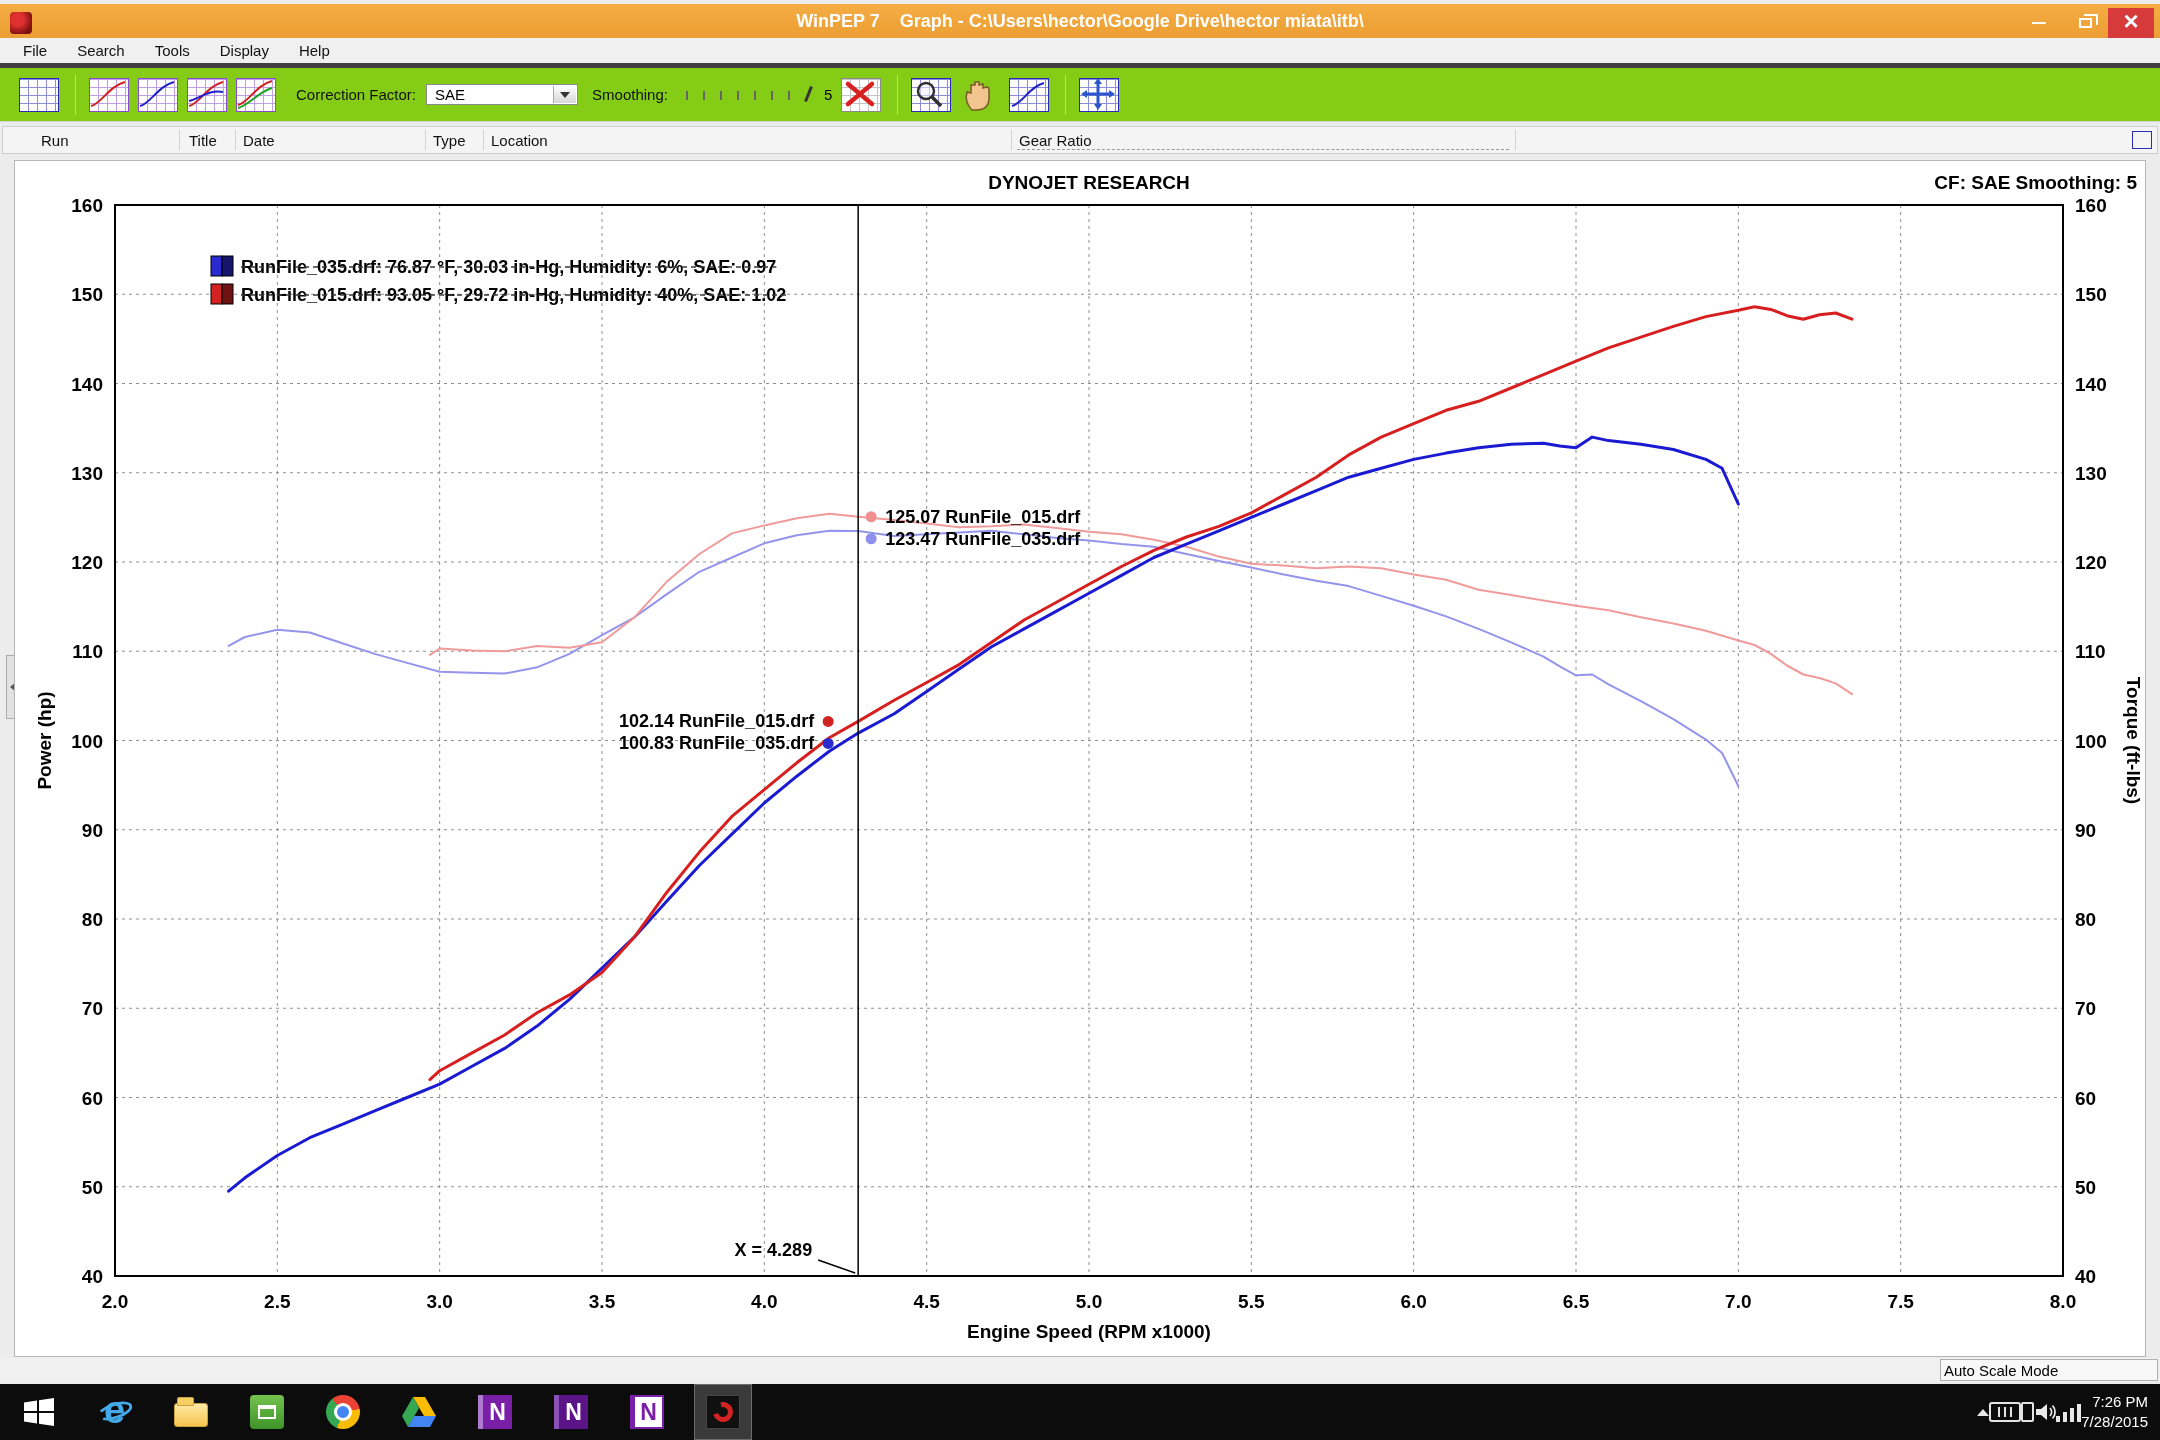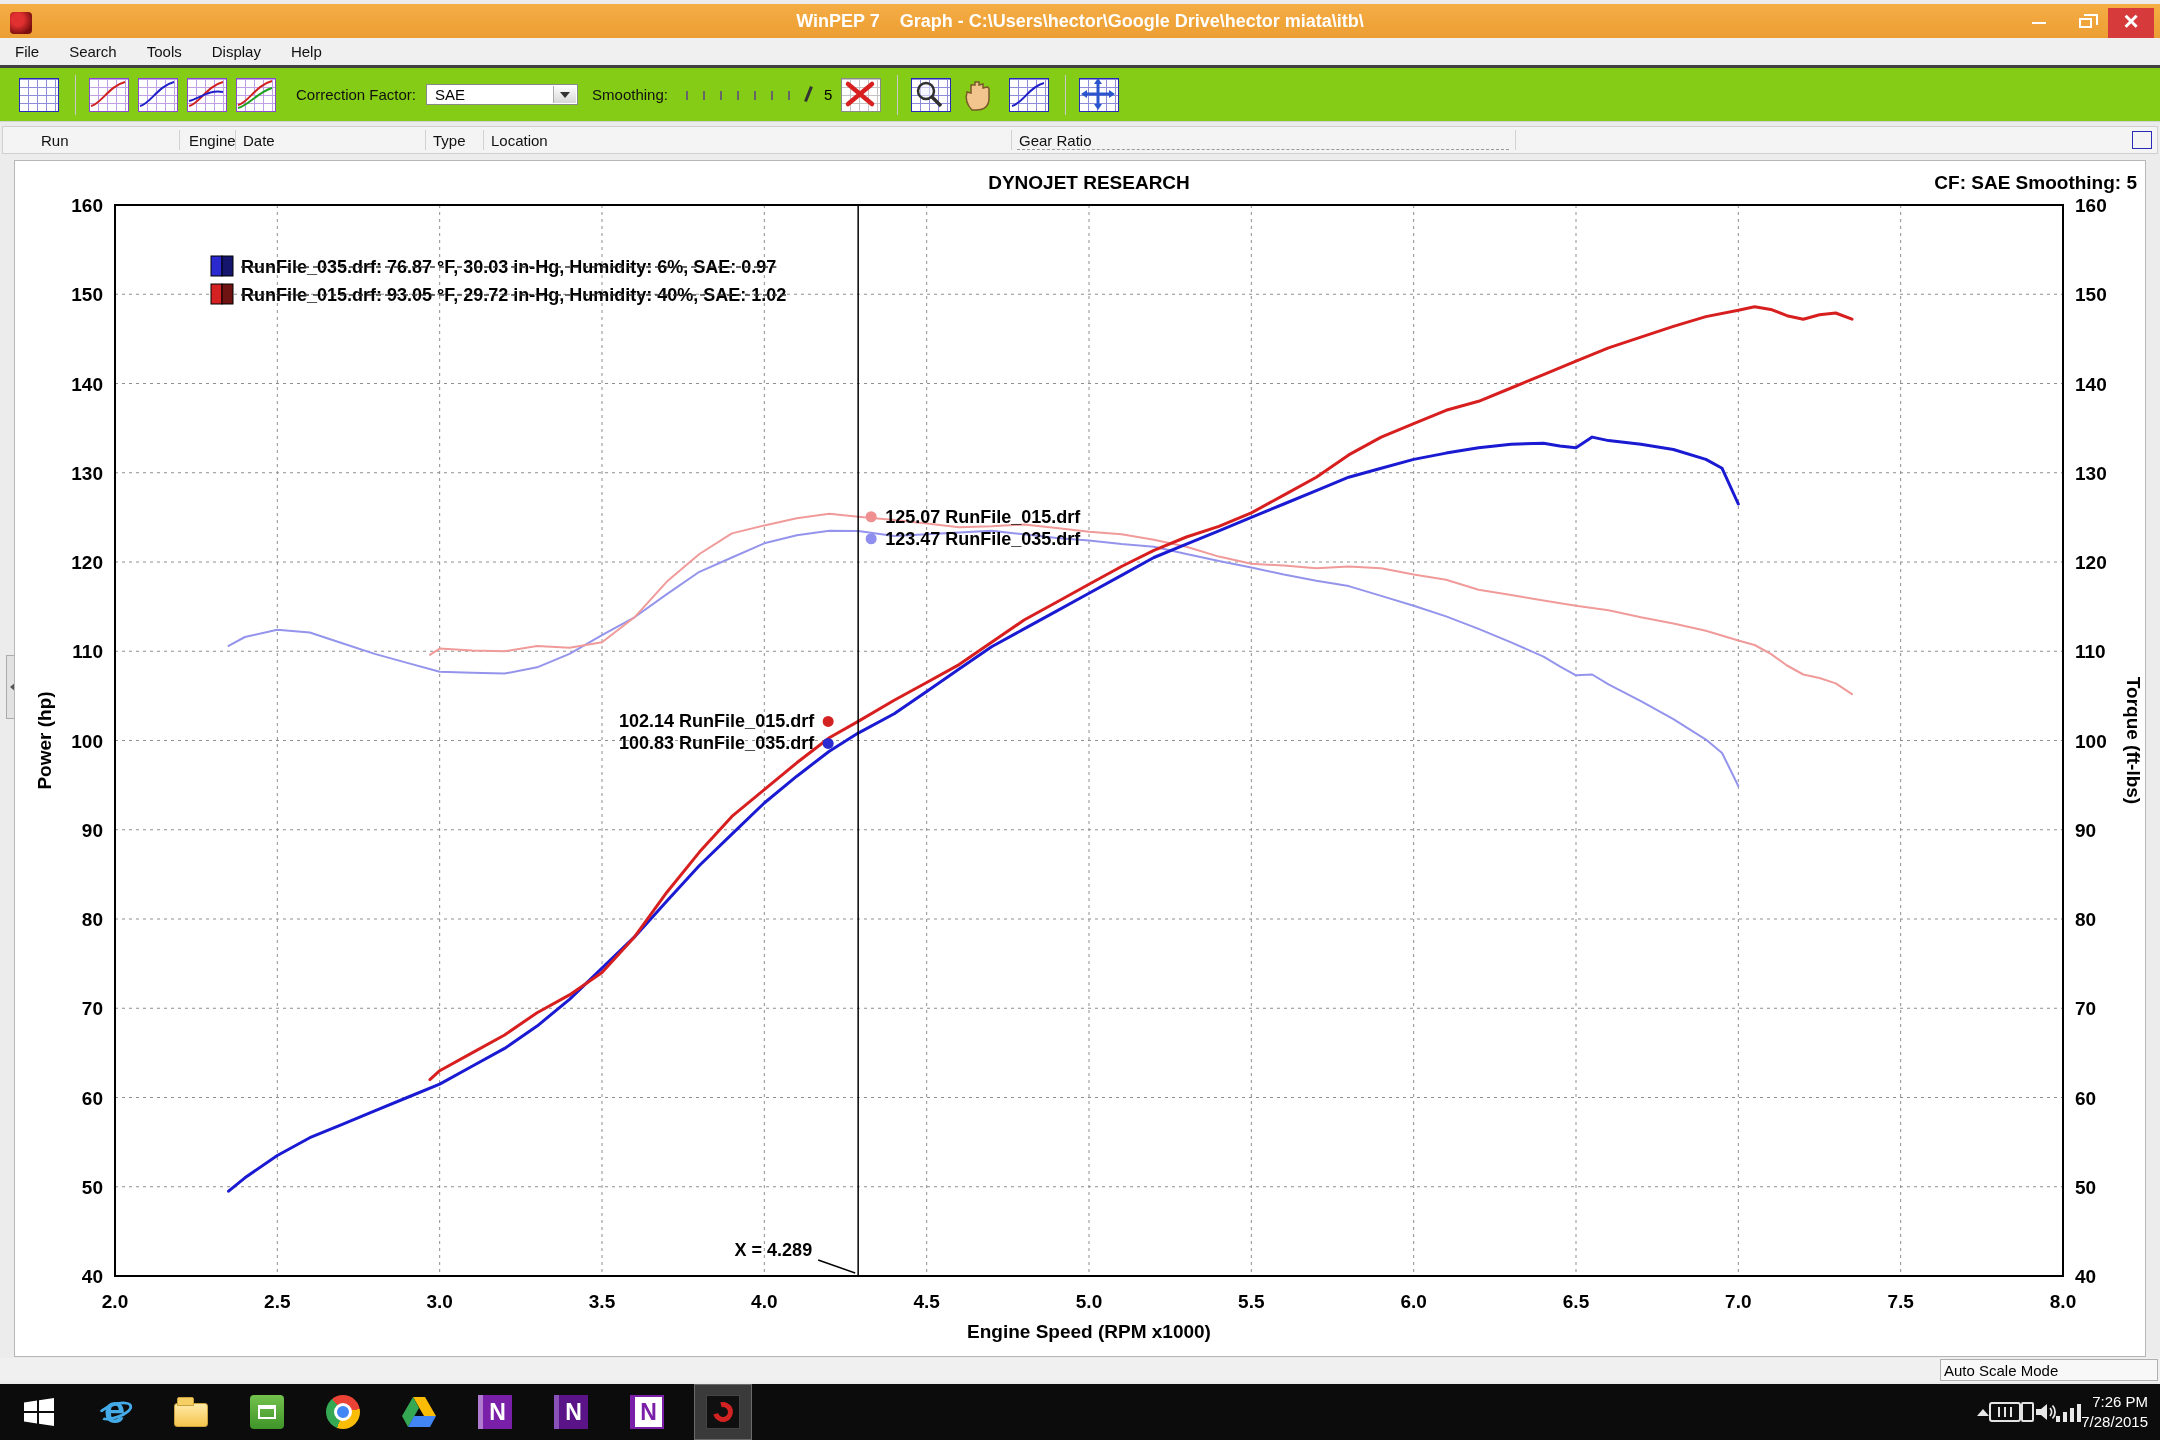--- a/index.html
+++ b/index.html
@@ -18,21 +18,21 @@
   .wbtn { width:46px; height:30px; display:flex; align-items:center; justify-content:center; }
   .wbtn.min .bar { width:14px; height:2px; background:#fff; }
   .wbtn.max .sq { width:13px; height:10px; border:2px solid #fff; position:relative; }
   .wbtn.max .sq::before { content:''; position:absolute; top:-6px; left:3px; width:12px; height:9px;
                           border:2px solid #fff; border-bottom:none; border-left:none; }
   .wbtn.close { background:#d63a3a; }
   .wbtn.close span { color:#fff; font-size:26px; line-height:1; margin-top:-4px; }
 
   
   .menubar { position:absolute; left:0; top:38px; right:0; height:30px; background:#f0f0f0;
-             border-bottom:3px solid #404040; display:flex; align-items:center; padding-left:0; }
+             border-bottom:5px solid #404040; display:flex; align-items:center; padding-left:8px; }
   .menu-item { padding:0 15px; font-size:15px; color:#111; }
 
   
   .toolbar { position:absolute; left:0; top:68px; right:0; height:54px; background:#84cc16;
              border-bottom:1px solid #d5d5d5; display:flex; align-items:center; padding-left:16px; }
   .sep { width:1px; height:40px; background:#c9c9c9; margin:0 10px; }
   .ticon { width:46px; height:40px; display:flex; align-items:center; justify-content:center; margin-right:3px; }
   .gicon { position:relative; width:40px; height:34px; border:1.5px solid var(--c,#2a2ab8); background-color:#fff;
            background-image:
              repeating-linear-gradient(90deg, transparent 0 8px, var(--g,#8c8cd8) 8px 9px),
@@ -233,21 +233,21 @@
             <polygon points="16,27 24,27 20,33" fill="#2a55cc"></polygon>
           <polygon points="9,13 9,21 3,17" fill="#2a55cc"></polygon>
             <polygon points="31,13 31,21 37,17" fill="#2a55cc"></polygon>
         </svg>
       </div>
     </div>
   </div>
 
   <div class="runheader">
     <span class="col-label" style="left:38px">Run</span>
-    <span class="col-label" style="left:186px">Engine</span>
+    <span class="col-label" style="left:186px">Title</span>
     <span class="col-label" style="left:240px">Date</span>
     <span class="col-label" style="left:430px">Type</span>
     <span class="col-label" style="left:488px">Location</span>
     <span class="col-label" style="left:1016px">Gear Ratio</span>
     <div class="vsep" style="left:176px"></div>
     <div class="vsep" style="left:232px"></div>
     <div class="vsep" style="left:422px"></div>
     <div class="vsep" style="left:480px"></div>
     <div class="vsep" style="left:1008px"></div>
     <div class="vsep" style="left:1512px"></div>

